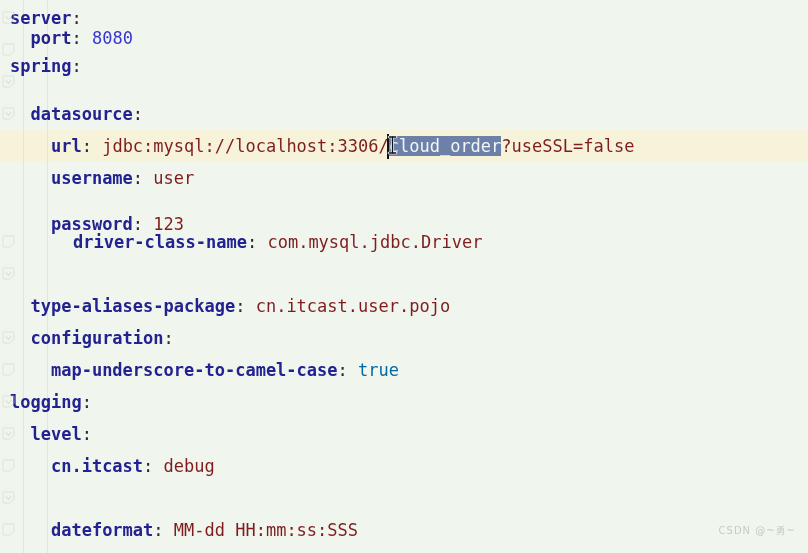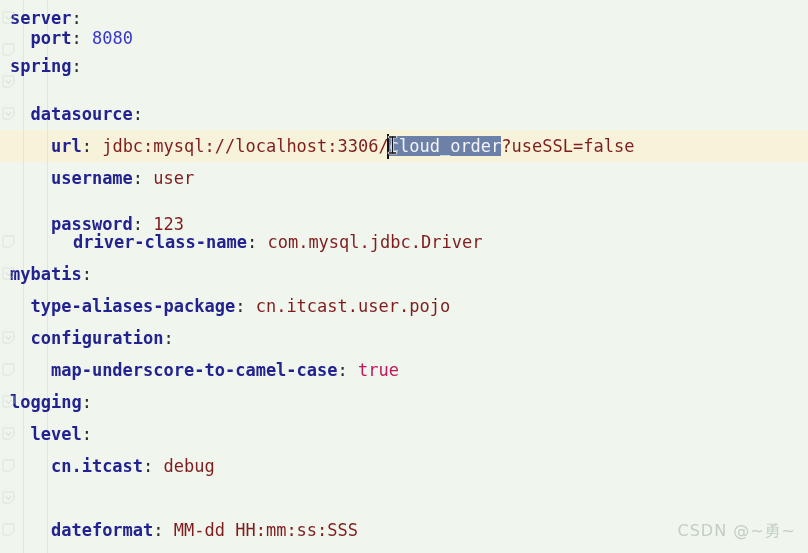--- a/index.html
+++ b/index.html
@@ -82,21 +82,21 @@
   .tok-punct {
     color: #2b2b2b;
   }
   .tok-val {
     color: #7f1d1d;
   }
   .tok-num {
     color: #3636cc;
   }
   .tok-bool {
-    color: #be185d;
+    color: #0369a1;
   }
   .tok-sel {
     background: #6d81a8;
     color: #f2f4f8;
   }
 
   
   .caret {
     position: absolute;
     width: 2px;
@@ -113,21 +113,21 @@
   }
 
   
   .watermark {
     position: absolute;
     right: 12px;
     bottom: 6px;
     z-index: 8;
     color: #c2cfc0;
     font-family: "DejaVu Sans", "Liberation Sans", sans-serif;
-    font-size: 16px;
+    font-size: 10px;
     letter-spacing: 1px;
     white-space: pre;
   }
 </style>
 </head>
 <body>
 
 <div id="editor">
 
   <div class="current-line-band" id="current-line-band" style="top: 130px;"></div>
@@ -213,21 +213,20 @@
 
   <div class="code" id="code">
       <div class="line" style="top: 2px;"><span class="tok-key">server</span><span class="tok-punct">:</span></div>
       <div class="line" style="top: 22px;"><span>  </span><span class="tok-key">port</span><span class="tok-punct">: </span><span class="tok-num">8080</span></div>
       <div class="line" style="top: 50px;"><span class="tok-key">spring</span><span class="tok-punct">:</span></div>
       <div class="line" style="top: 98px;"><span>  </span><span class="tok-key">datasource</span><span class="tok-punct">:</span></div>
       <div class="line" style="top: 130px;"><span>    </span><span class="tok-key">url</span><span class="tok-punct">: </span><span class="tok-val">jdbc:mysql://localhost:3306/</span><span class="tok-sel">cloud_order</span><span class="tok-val">?useSSL=false</span></div>
       <div class="line" style="top: 162px;"><span>    </span><span class="tok-key">username</span><span class="tok-punct">: </span><span class="tok-val">user</span></div>
       <div class="line" style="top: 200px; margin-top: 8px;"><span>    </span><span class="tok-key">password</span><span class="tok-punct">: </span><span class="tok-val">123</span></div>
       <div class="line" style="top: 226px; padding-left: 32px;"><span>    </span><span class="tok-key">driver-class-name</span><span class="tok-punct">: </span><span class="tok-val">com.mysql.jdbc.Driver</span></div>
-      <div class="line" style="top: 258px;"><span class="tok-key">mybatis</span><span class="tok-punct">:</span></div>
       <div class="line" style="top: 290px;"><span>  </span><span class="tok-key">type-aliases-package</span><span class="tok-punct">: </span><span class="tok-val">cn.itcast.user.pojo</span></div>
       <div class="line" style="top: 322px;"><span>  </span><span class="tok-key">configuration</span><span class="tok-punct">:</span></div>
       <div class="line" style="top: 354px;"><span>    </span><span class="tok-key">map-underscore-to-camel-case</span><span class="tok-punct">: </span><span class="tok-bool">true</span></div>
       <div class="line" style="top: 386px;"><span class="tok-key">logging</span><span class="tok-punct">:</span></div>
       <div class="line" style="top: 418px;"><span>  </span><span class="tok-key">level</span><span class="tok-punct">:</span></div>
       <div class="line" style="top: 450px;"><span>    </span><span class="tok-key">cn.itcast</span><span class="tok-punct">: </span><span class="tok-val">debug</span></div>
       <div class="line" style="top: 514px;"><span>    </span><span class="tok-key">dateformat</span><span class="tok-punct">: </span><span class="tok-val">MM-dd HH:mm:ss:SSS</span></div>
     </div>
 
   <div class="caret" id="caret" style="left: 387.4px; top: 134px;"></div>

